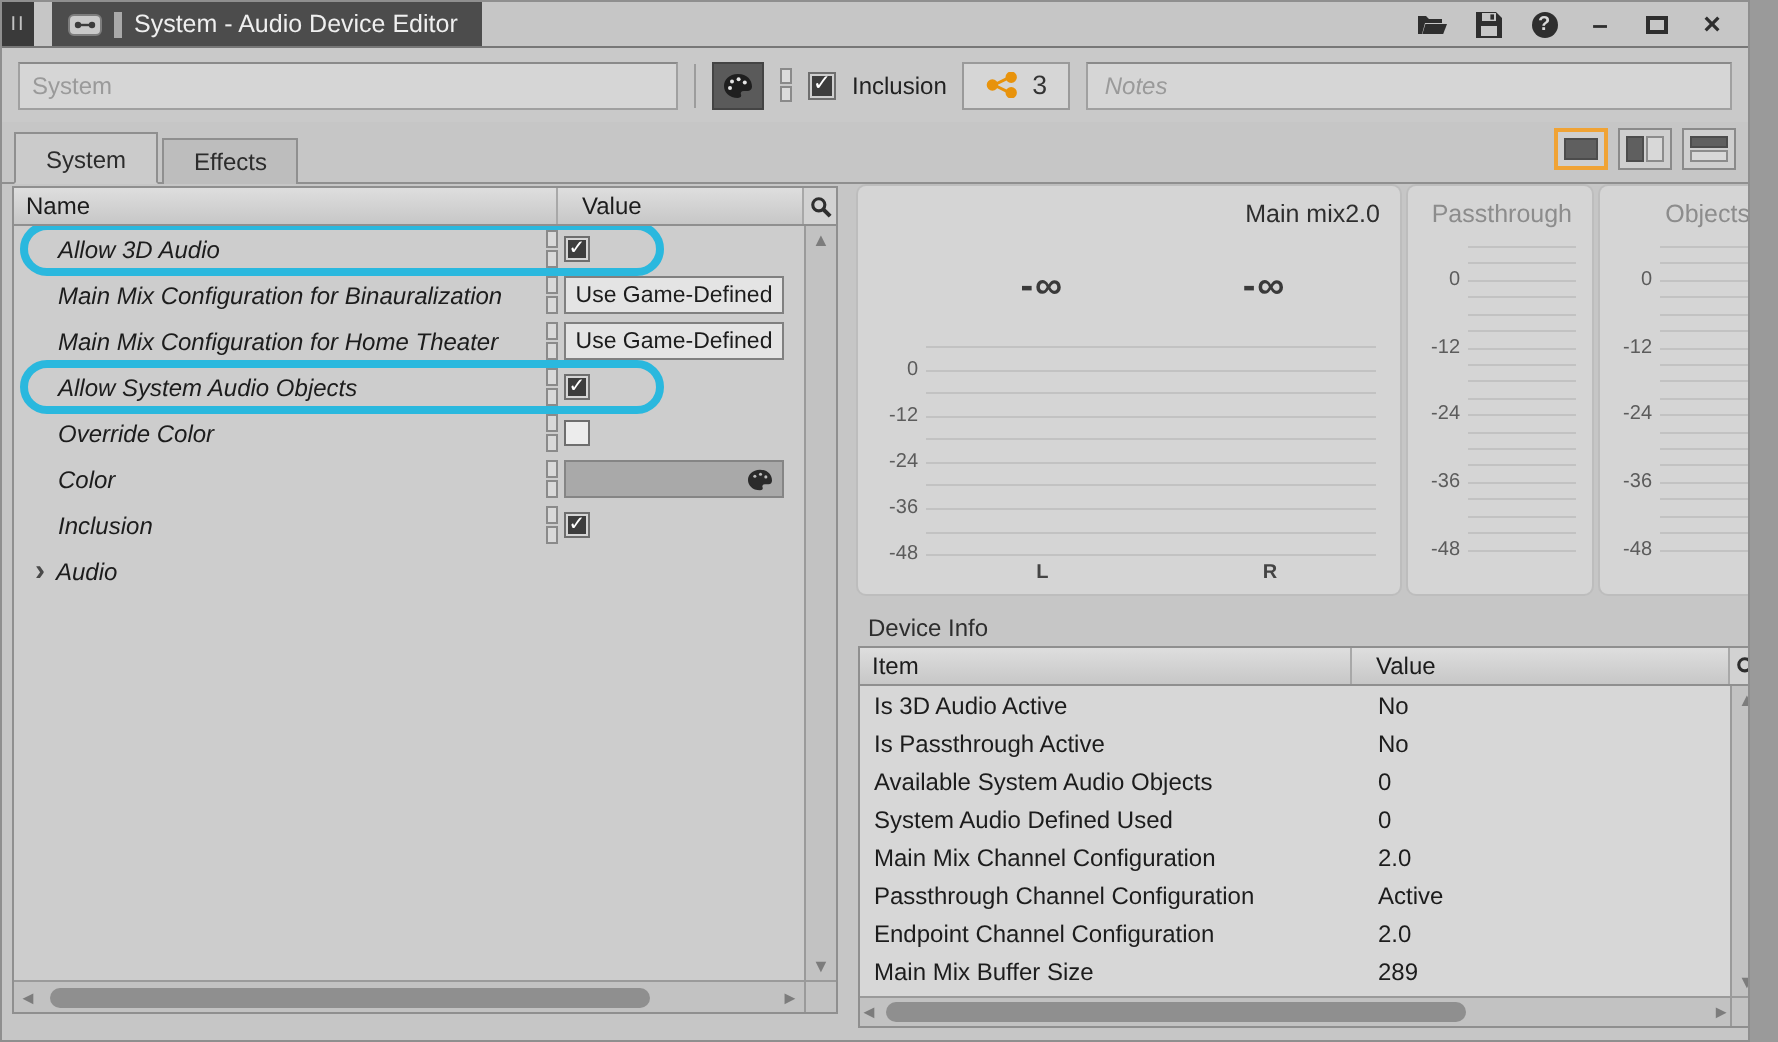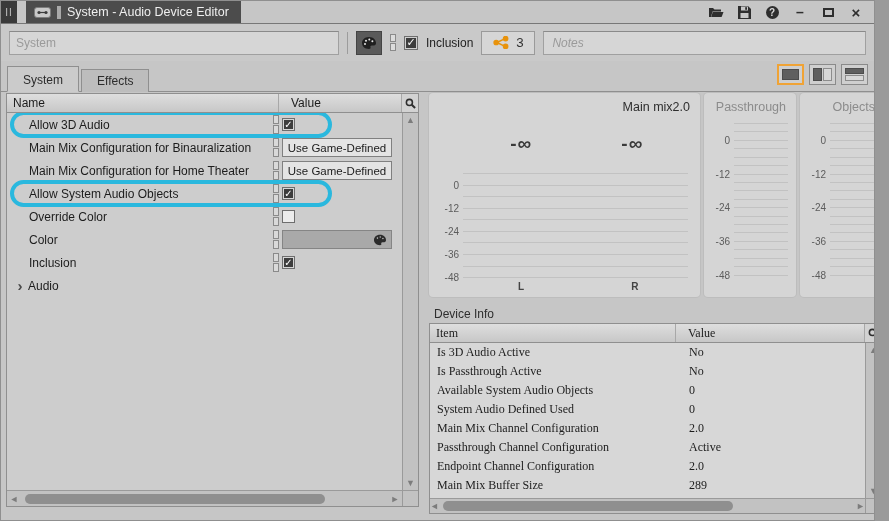--- a/index.html
+++ b/index.html
@@ -50,21 +50,21 @@
   .vb-hsplit { flex-direction:column; gap:1px; } .vb-hsplit span { flex:1; }
   
   .props-panel { position:absolute; left:5px; top:92px; width:413px; height:414px; border:1px solid #8f8f8f; background:#cdcdcd; }
   .grid-header { position:absolute; left:0; top:0; right:0; height:19px; background:linear-gradient(#dedede,#c7c7c7); border-bottom:1px solid #8f8f8f; display:flex; align-items:center; }
   .grid-header .h-name { padding-left:6px; width:272px; border-right:1px solid #a8a8a8; align-self:stretch; display:flex; align-items:center; }
   .grid-header .h-value { padding-left:12px; flex:1; }
   .h-search { width:17px; align-self:stretch; border-left:1px solid #a8a8a8; display:flex; align-items:center; justify-content:center; background:#d2d2d2; }
   .prop-body { position:absolute; left:0; top:19px; right:16px; bottom:16px; overflow:hidden; }
   .prop-rows { position:relative; }
   .prow { height:23px; display:flex; align-items:center; }
-  .pname { width:266px; padding-left:22px; color:#1c1c1c; white-space:nowrap; }
+  .pname { width:266px; padding-left:22px; color:#1c1c1c; white-space:nowrap;font-style:italic; }
   .pname.group { padding-left:0; }
   .expander { width:16px; margin-left:5px; color:#4a4a4a; font-size:15px; font-weight:bold; line-height:1; display:inline-flex; justify-content:center; }
   .rlink { width:6px; height:19px; margin-right:3px; display:flex; flex-direction:column; gap:1px; }
   .rlink i { flex:1; background:#d9d9d9; border:1px solid #8a8a8a; }
   .vwrap { width:110px; height:20px; display:flex; align-items:center; }
   .rcb { width:13px; height:13px; border:1px solid #6e6e6e; background:#ececec; display:flex; align-items:center; justify-content:center; color:#fff; font-size:10px; line-height:1; }
   .rcb.checked { background:#3d3d3d; box-shadow:inset 0 0 0 1px #d6d6d6; }
   .vbtn { width:100%; height:19px; background:#e4e4e4; border:1px solid #808080; display:flex; align-items:center; justify-content:center; font-size:11.5px; color:#1c1c1c; }
   .vnum { width:100%; }
   .vnum input { width:100%; height:15px; background:#e2e2e2; border:1px solid #8c8c8c; border-bottom:none; text-align:right; padding-right:4px; font-family:"Liberation Sans", sans-serif; font-size:12px; color:#111; }
@@ -86,21 +86,21 @@
   .mc-head.dim { color:#8c8c8c; }
   .peaks { position:absolute; left:0; top:40px; width:100%; height:26px; }
   .peak { position:absolute; transform:translateX(-50%); font-size:19px; font-weight:bold; color:#3a3a3a; letter-spacing:1px; }
   .scale { position:absolute; }
   .scale .gl { position:absolute; height:1px; background:#c2c2c2; }
   .scale .sl { position:absolute; transform:translateY(-50%); font-size:10px; color:#5c5c5c; text-align:right; }
   .chan-row { position:absolute; left:0; width:100%; }
   .chan { position:absolute; transform:translateX(-50%); font-size:10px; font-weight:bold; color:#444; }
   
   .device-label { position:absolute; left:433px; top:306px; color:#2e2e2e; }
-  .device-table { position:absolute; left:428px; top:322px; width:453px; height:191px; border:1px solid #8f8f8f; background:#d7d7d7;font-family:Liberation Serif, serif; }
+  .device-table { position:absolute; left:428px; top:322px; width:453px; height:191px; border:1px solid #8f8f8f; background:#d7d7d7; }
   .device-table .grid-header .h-name { width:246px; }
   .dev-body { position:absolute; left:0; top:19px; right:16px; bottom:15px; overflow:hidden; }
   .drow { height:19px; display:flex; align-items:center; }
   .drow .di { width:246px; padding-left:7px; white-space:nowrap; }
   .drow .dv { padding-left:13px; }
   .dev-vscroll { position:absolute; right:0; top:19px; bottom:15px; width:16px; background:#c2c2c2; border-left:1px solid #9a9a9a; display:flex; flex-direction:column; justify-content:space-between; align-items:center; padding:2px 0; color:#7c7c7c; font-size:9px; }
   .dev-hscroll { position:absolute; left:0; right:16px; bottom:0; height:15px; background:#c2c2c2; border-top:1px solid #9a9a9a; display:flex; align-items:center; color:#7c7c7c; font-size:9px; }
   svg { display:block; }
 </style>
 </head>

